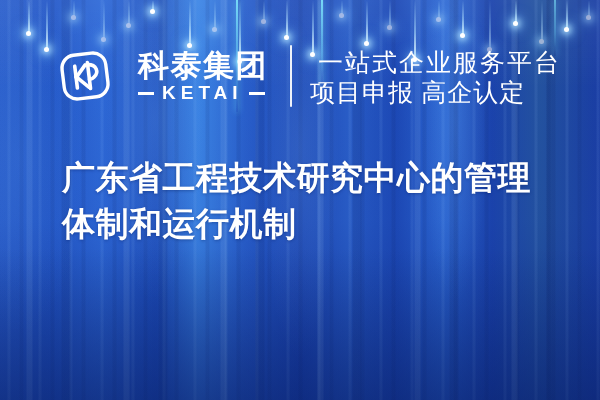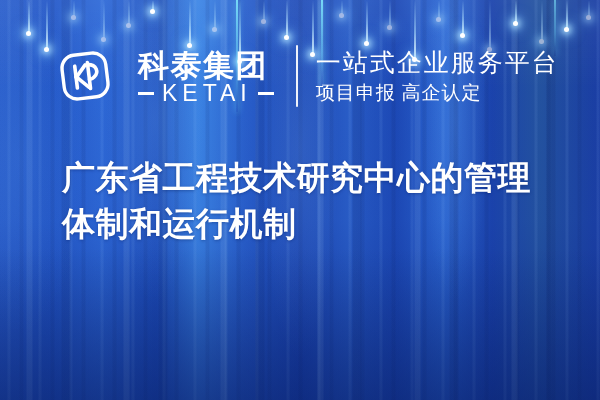--- a/index.html
+++ b/index.html
@@ -181,23 +181,23 @@
     white-space: nowrap;
   }
   .logo-dash {
     display: inline-block;
     width: 16px;
     height: 3px;
     background: #ffffff;
     flex: 0 0 auto;
   }
   .logo-en {
-    font-size: 23px;
+    font-size: 19px;
     line-height: 18px;
-    font-weight: 400;
+    font-weight: 700;
     color: #ffffff;
     letter-spacing: 5px;
     padding: 0 6px 0 8px;
     font-family: "Liberation Sans", "DejaVu Sans", sans-serif;
   }
 
   .divider {
     width: 2px;
     height: 62px;
     background: rgba(255,255,255,0.92);
@@ -212,23 +212,24 @@
     flex-direction: column;
     justify-content: center;
   }
   .tagline-main {
     font-size: 25px;
     line-height: 30px;
     color: #ffffff;
     letter-spacing: 2px;
     white-space: nowrap;
     font-family: "Liberation Sans", "DejaVu Sans", sans-serif;
+    margin-left: 8px;
   }
   .tagline-sub {
-    font-size: 19px;
+    font-size: 25px;
     line-height: 26px;
     color: #ffffff;
     letter-spacing: 1px;
     white-space: nowrap;
     margin-top: 3px;
     font-family: "Liberation Serif", "DejaVu Serif", serif;
   }
 
   
   .title {

